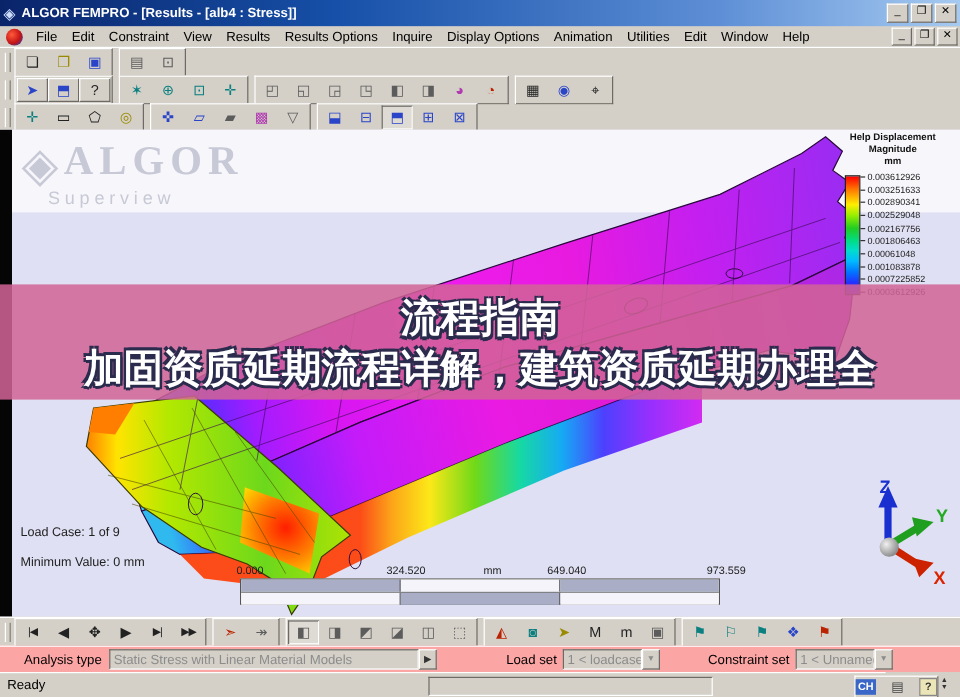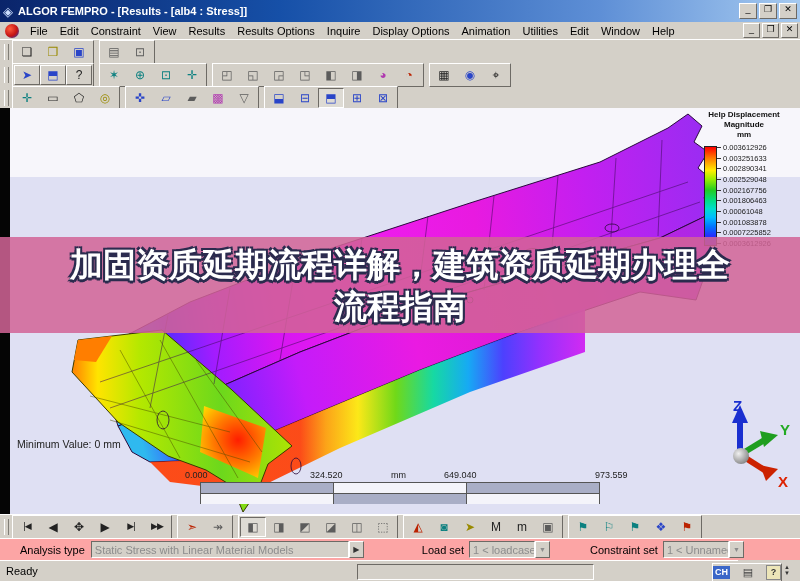--- a/index.html
+++ b/index.html
@@ -46,21 +46,21 @@
     background:linear-gradient(to bottom,#ff0000,#ff7700 11%,#ffee00 24%,#99ee00 33%,#22cc22 44%,#00dd88 55%,#00ddcc 63%,#00bbff 72%,#0077ff 81%,#2233ff 90%,#5511dd 100%);}
   #legend .lticks{position:absolute;left:27px;top:0;height:104px;display:flex;flex-direction:column;justify-content:space-between;}
   #legend .ltick{font-size:7.5px;color:#1a1a1a;white-space:nowrap;line-height:8px;}
   #legend .ltick::before{content:"";display:inline-block;width:4px;border-top:1px solid #333;vertical-align:2px;margin-right:2px;}
   
   #banner{left:0px;top:129px;width:800px;height:96px;background:rgba(210,100,150,0.86);z-index:3;text-align:center;color:#fff;font-weight:900;font-size:33px;line-height:42px;padding-top:7px;box-sizing:border-box;font-family:"Liberation Sans","DejaVu Sans",sans-serif;
     text-shadow:-2px -2px 0 #2b2b4e,2px -2px 0 #2b2b4e,-2px 2px 0 #2b2b4e,2px 2px 0 #2b2b4e,0 3px 0 #2b2b4e;}
   
   #info{left:17px;top:330px;z-index:2;font-size:10.5px;color:#222;}
   #info div{margin-bottom:13px;}
-  .rlabel{position:absolute;top:362px;font-size:9px;color:#222;z-index:2;}
+  .rlabel{position:absolute;top:362px;font-size:9px;color:#222;z-index:2;margin-left:12px;}
   #rulerbar{left:200px;top:374px;width:400px;height:22px;border:1px solid #555;box-sizing:border-box;z-index:2;background:#fff;}
   #rulerbar .row{display:flex;height:10px;border-bottom:1px solid #555;}
   #rulerbar .row:last-child{border-bottom:none;}
   #rulerbar .seg{flex:1;border-right:1px solid #555;}
   #rulerbar .seg:last-child{border-right:none;}
   .segfill{background:#a9aec6;} .segempty{background:#f4f4fa;}
   #triad{left:700px;top:287px;width:95px;height:96px;z-index:2;}
   
   #analysisbar{left:0;top:538px;width:800px;height:22px;background:#fca5a5;display:flex;align-items:center;font-size:11px;color:#000;box-sizing:border-box;border-top:1px solid #fff;}
   #analysisbar .lbl{margin-left:20px;white-space:nowrap;}
@@ -175,20 +175,27 @@
     <span class="btn blue pressed">⬒</span>
     <span class="btn blue">⊞</span>
     <span class="btn blue">⊠</span>
   </span>
 </div>
 
 <div class="abs" id="viewport">
   <div class="abs" id="vp-strip"></div>
   <div class="abs" id="vp-whiteband"></div>
 
+  <div class="abs" id="watermark">
+    <div>
+      <span class="dia">◈</span>
+      <span class="brand">ALGOR</span>
+    </div>
+    <div class="sub">Superview</div>
+  </div>
 
   <svg class="abs" id="modelsvg" viewBox="0 108 800 406" width="800" height="406">
     <defs>
       <linearGradient id="gBody" gradientUnits="userSpaceOnUse" x1="90" y1="300" x2="715" y2="200">
         <stop offset="0" stop-color="#45e0ff"></stop>
           <stop offset="0.05" stop-color="#3b82ff"></stop>
         <stop offset="0.11" stop-color="#5a2bff"></stop>
           <stop offset="0.18" stop-color="#a21cff"></stop>
         <stop offset="0.28" stop-color="#d616f2"></stop>
           <stop offset="0.45" stop-color="#ee1cee"></stop>
@@ -286,33 +293,34 @@
         <div class="ltick">0.001806463</div>
         <div class="ltick">0.00061048</div>
         <div class="ltick">0.001083878</div>
         <div class="ltick">0.0007225852</div>
         <div class="ltick">0.0003612926</div>
       </div>
     </div>
   </div>
 
   <div class="abs" id="banner">
+    <div>流程指南</div>
     <div>加固资质延期流程详解，建筑资质延期办理全</div>
-    <div>流程指南</div>
   </div>
 
   <div class="abs" id="info">
+    <div>Load Case:  1 of 9</div>
     <div>Minimum Value: 0 mm</div>
   </div>
 
   <span class="rlabel" style="left:185px">0.000</span>
   <span class="rlabel" style="left:310px">324.520</span>
   <span class="rlabel" style="left:391px">mm</span>
   <span class="rlabel" style="left:444px">649.040</span>
-  <span class="rlabel" style="left:595px">973.559</span>
+  <span class="rlabel" style="left:577px">973.559</span>
   <div class="abs" id="rulerbar">
     <div class="row">
       <div class="seg segfill"></div>
         <div class="seg segempty"></div>
         <div class="seg segfill"></div>
     </div>
     <div class="row">
       <div class="seg segempty"></div>
         <div class="seg segfill"></div>
         <div class="seg segempty"></div>

